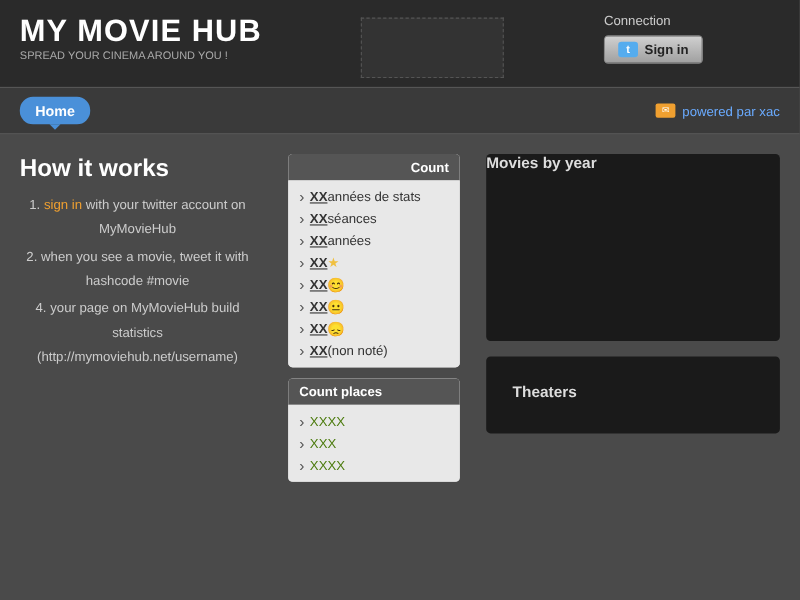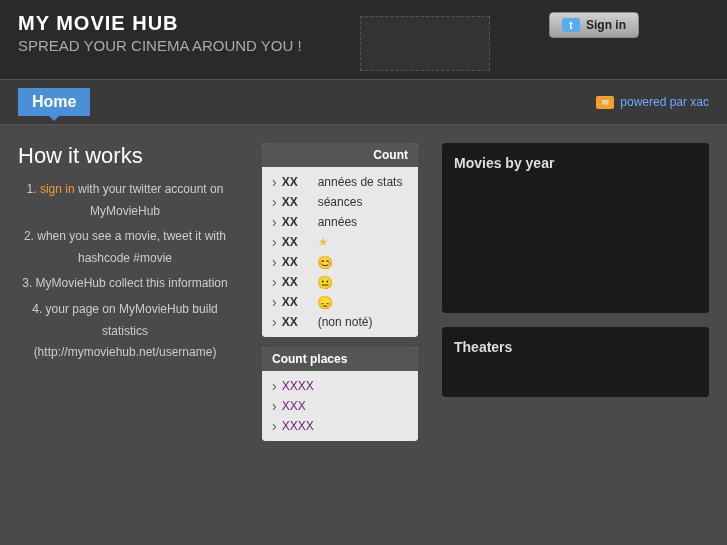--- a/index.html
+++ b/index.html
@@ -15,27 +15,27 @@
     
     .header {
       background-color: #2a2a2a;
       display: flex;
       align-items: flex-start;
       justify-content: space-between;
       padding: 12px 18px 8px 18px;
     }
     .header-left {}
     .site-title {
-      font-size: 20px;
+      font-size: 28px;
       font-weight: bold;
       color: #fff;
       letter-spacing: 1px;
     }
     .site-subtitle {
-      font-size: 15px;
+      font-size: 10px;
       color: #aaa;
       margin-top: 2px;
     }
     .header-center {
       flex: 1;
       display: flex;
       justify-content: center;
       padding-top: 4px;
     }
     .header-ad {
@@ -84,24 +84,24 @@
       background-color: #3a3a3a;
       display: flex;
       align-items: center;
       justify-content: space-between;
       padding: 8px 18px;
       border-top: 1px solid #555;
     }
     .nav-home-btn {
       background: #4a90d9;
       color: white;
-      font-size: 16px;
+      font-size: 13px;
       font-weight: bold;
       padding: 5px 14px;
-      border-radius: 0;
+      border-radius: 12px;
       cursor: pointer;
       position: relative;
       text-align: center;
     }
     .nav-home-btn::after {
       content: '';
       position: absolute;
       bottom: -5px;
       left: 50%;
       transform: translateX(-50%);
@@ -142,21 +142,21 @@
     }
 
     
     .left-col {
       width: 250px;
       padding: 18px 18px 18px 18px;
       flex-shrink: 0;
     }
     .how-it-works-title {
       font-size: 22px;
-      font-weight: normal;
+      font-weight: bold;
       color: #fff;
       margin-bottom: 10px;
     }
     .how-it-works-list {
       list-style: none;
       padding: 0;
       margin: 0;
       font-size: 12px;
       color: #ccc;
       line-height: 1.8;
@@ -210,21 +210,22 @@
     }
     .count-item::before {
       content: '›';
       margin-right: 5px;
       font-size: 14px;
       color: #555;
     }
     .xx {
       font-weight: bold;
       color: #333;
-      margin-right: 20px;
+      margin-right: 0;
+      text-decoration: underline;
     }
     .star-icon { color: #f0c040; }
     .smile-icon { color: #f0a030; font-size: 13px; }
     .meh-icon { color: #a0a040; font-size: 13px; }
     .sad-icon { color: #8090b0; font-size: 13px; }
 
     .last-places-box {
       background: #e8e8e8;
       border-radius: 4px;
       overflow: hidden;
@@ -236,73 +237,73 @@
       font-weight: bold;
       padding: 5px 10px;
     }
     .last-places-items {
       padding: 5px 10px;
       background: #e8e8e8;
     }
     .last-place-item {
       display: flex;
       align-items: center;
-      color: #701a75;
+      color: #4d7c0f;
       font-size: 12px;
       padding: 2px 0;
     }
     .last-place-item::before {
       content: '›';
       margin-right: 5px;
       font-size: 14px;
       color: #555;
     }
 
     
     .right-col {
       flex: 1;
       padding: 18px 18px 18px 12px;
     }
     .movies-by-year-box {
       background: #1a1a1a;
       border-radius: 4px;
-      padding: 12px;
       margin-bottom: 14px;
       min-height: 170px;
     }
     .movies-by-year-title {
       color: #ddd;
       font-size: 14px;
       font-weight: bold;
       margin-bottom: 8px;
     }
     .theaters-box {
       background: #1a1a1a;
       border-radius: 4px;
-      padding: 12px;
+      padding: 24px;
       min-height: 70px;
     }
     .theaters-title {
       color: #ddd;
       font-size: 14px;
       font-weight: bold;
     }
   </style>
 </head>
 <body>
 
 <div class="header">
   <div class="header-left">
     <div class="site-title">MY MOVIE HUB</div>
     <div class="site-subtitle">SPREAD YOUR CINEMA AROUND YOU !</div>
   </div>
   <div class="header-center">
     <div class="header-ad"></div>
   </div>
   <div class="header-right">
+    <div class="connection-label">Connection</div>
     <button class="signin-btn">
       <span class="twitter-icon">t</span>
       <span>Sign in</span>
     </button>
   </div>
 </div>
 
 <div class="navbar">
   <div class="nav-home-btn">Home</div>
   <div class="powered-by">
@@ -313,21 +314,20 @@
 
 <hr class="divider">
 
 <div class="main-content">
 
   <div class="left-col">
     <div class="how-it-works-title">How it works</div>
     <ul class="how-it-works-list">
       <li>1. <a href="#" class="sign-in-link">sign in</a> with your twitter account on MyMovieHub</li>
       <li>2. when you see a movie, tweet it with hashcode #movie</li>
-      <li>3. MyMovieHub collect this information</li>
       <li>4. your page on MyMovieHub build statistics (http://mymoviehub.net/username)</li>
     </ul>
   </div>
 
   <div class="middle-col">
     <div class="count-box">
       <div class="count-header">Count</div>
       <div class="count-items">
         <div class="count-item">
           <span class="xx">XX</span>

